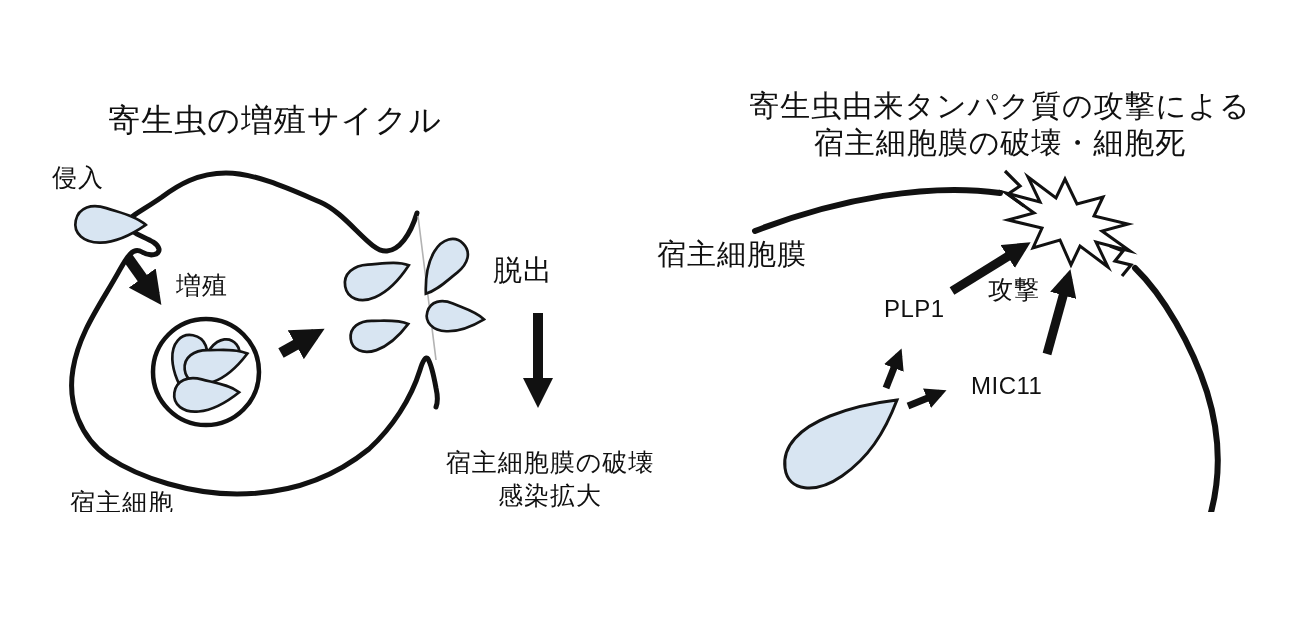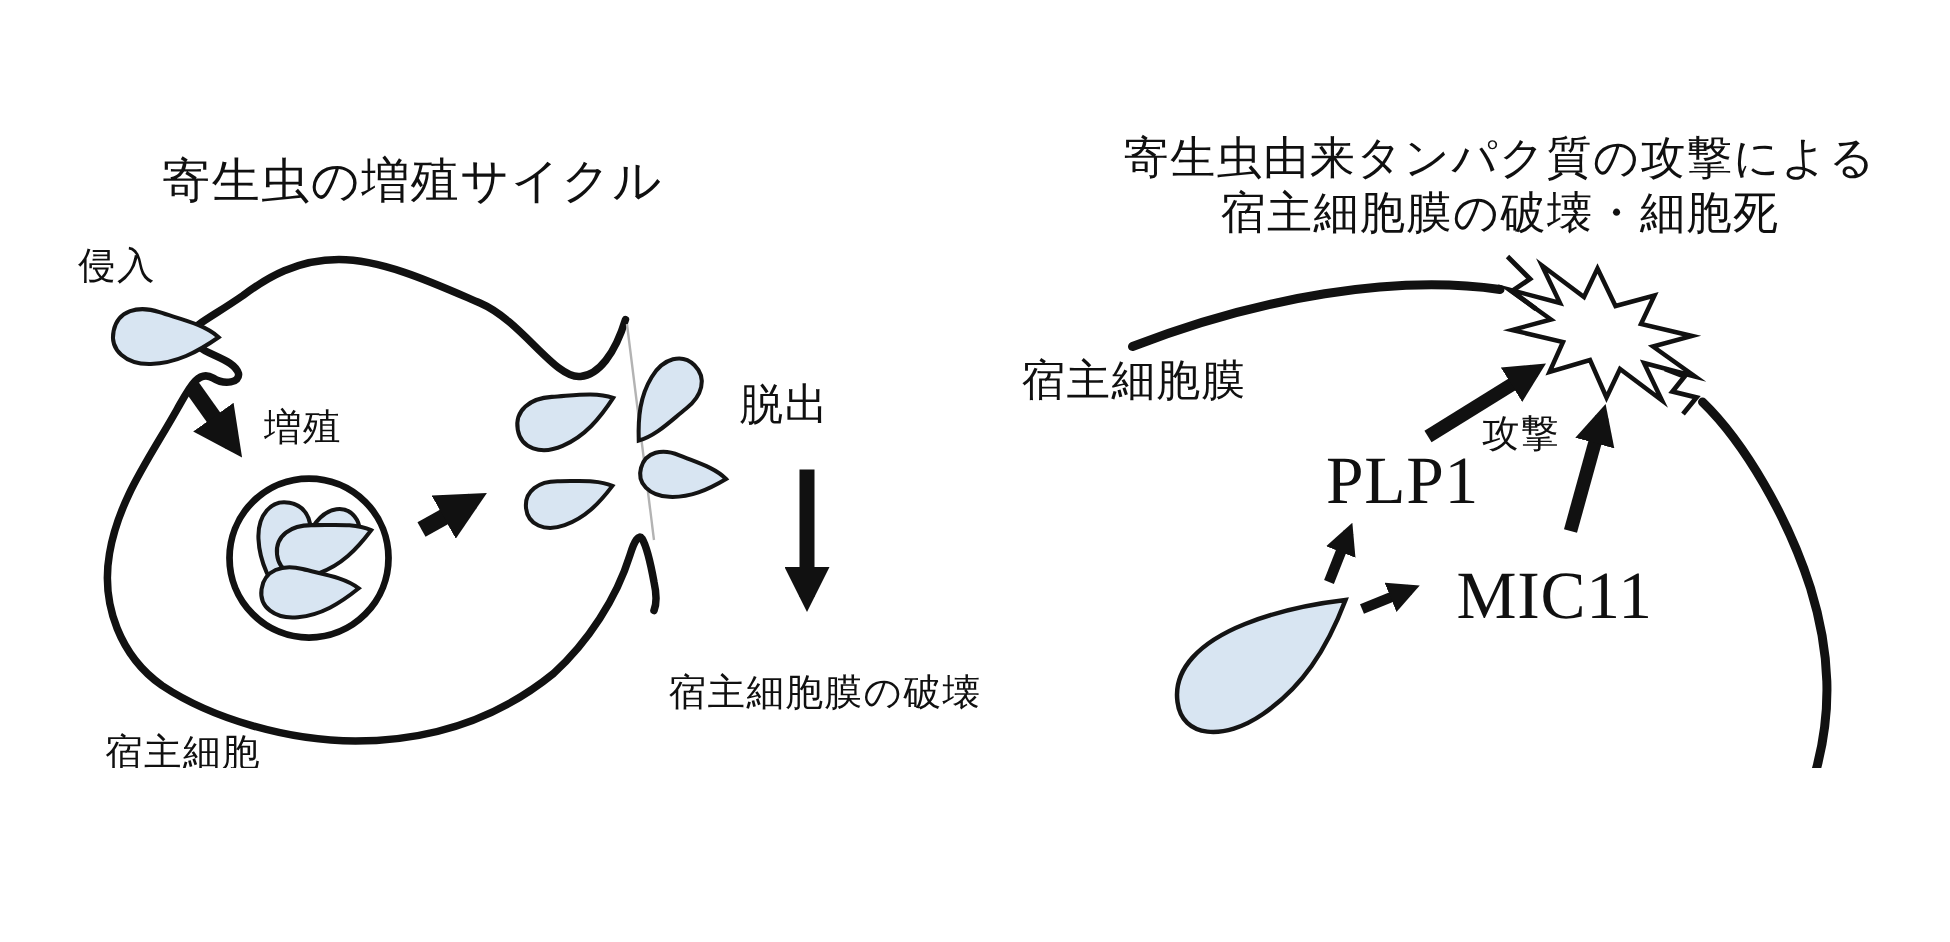--- a/index.html
+++ b/index.html
@@ -10,21 +10,21 @@
   }
   .stage svg { position:absolute; left:0; top:0; }
   .lbl {
     position:absolute; color:#101010; white-space:nowrap;
     font-family:"Liberation Sans","DejaVu Sans",sans-serif;
     line-height:1.15; letter-spacing:1px;
   }
   .center { transform:translateX(-50%); text-align:center; }
   .f31 { font-size:25px; }
   .f32 { font-size:29px; }
-  .latin { font-size:45px; letter-spacing:0.5px;font-family:Liberation Serif, serif; }
+  .latin { font-size:24px; letter-spacing:0.5px; }
   .title-l { font-size:32px; }
   .title-r { font-size:30px; line-height:1.24; }
   .two-line { line-height:1.32; }
 </style>
 </head>
 <body>
 
 <div class="stage">
 
   <svg width="1300" height="628" viewBox="0 0 1300 628">
@@ -94,28 +94,29 @@
   <div class="lbl f31" style="left:52px; top:163px;">侵入</div>
 
   <div class="lbl f31" style="left:176px; top:271px;">増殖</div>
 
   <div class="lbl f32" style="left:493px; top:254px;">脱出</div>
 
   <div class="lbl f31" style="left:70px; top:488px;">宿主細胞</div>
 
   <div class="lbl f31 center two-line" style="left:550px; top:446px;">
     <div>宿主細胞膜の破壊</div>
+    <div>感染拡大</div>
   </div>
 
   <div class="lbl title-r center" style="left:1000px; top:87px;">
     <div>寄生虫由来タンパク質の攻撃による</div>
     <div>宿主細胞膜の破壊・細胞死</div>
   </div>
 
-  <div class="lbl f32" style="left:657px; top:238px;margin-left:24px;">宿主細胞膜</div>
+  <div class="lbl f32" style="left:657px; top:238px;">宿主細胞膜</div>
 
   <div class="lbl latin" style="left:884px; top:295px;">PLP1</div>
 
   <div class="lbl latin" style="left:971px; top:372px;">MIC11</div>
 
   <div class="lbl f31" style="left:988px; top:275px;">攻撃</div>
 
 
 </div>
 

